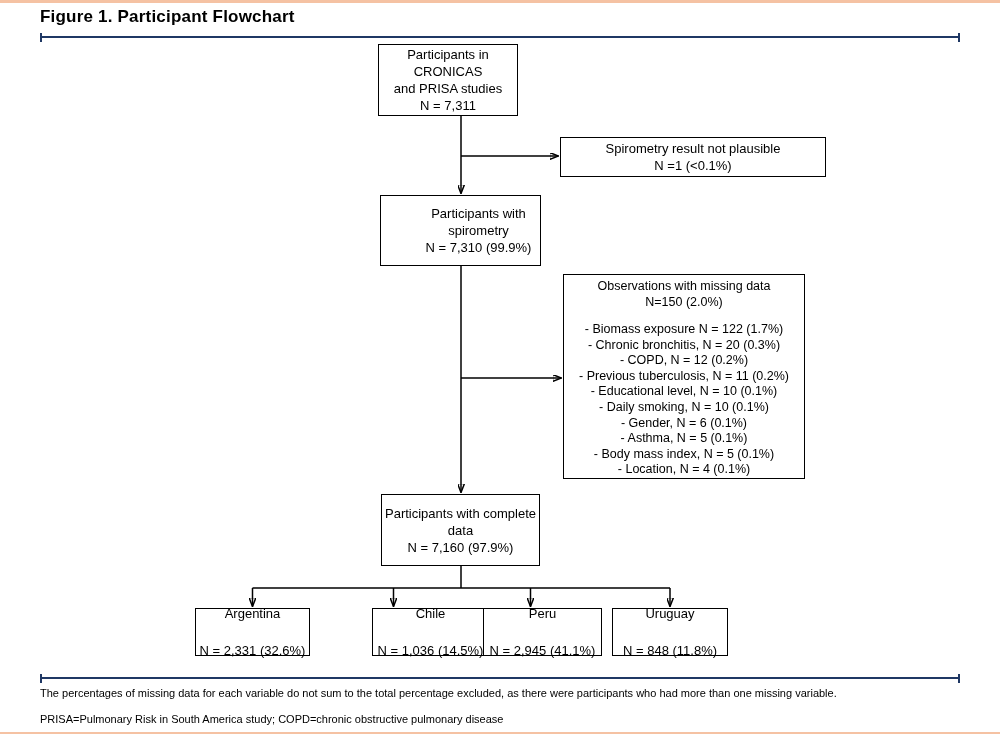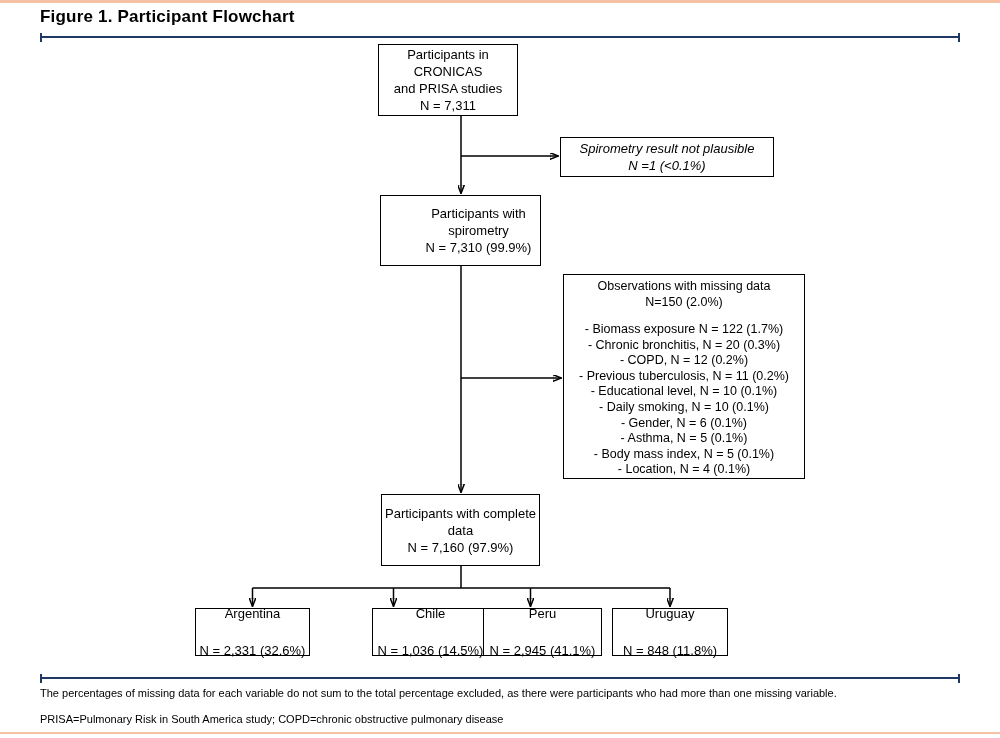--- a/index.html
+++ b/index.html
@@ -48,21 +48,21 @@
   .fbox {
     position: absolute;
     border: 1.5px solid #000;
     background: #ffffff;
     display: flex; flex-direction: column;
     align-items: center; justify-content: center;
     text-align: center;
     font-size: 13px; line-height: 17px;
   }
   .box-top        { left: 378px; top: 44px;  width: 140px; height: 72px; }
-  .box-excluded   { left: 560px; top: 137px; width: 214px; height: 40px; font-style: italic; }
+  .box-excluded   { left: 560px; top: 137px; width: 266px; height: 40px; }
   .box-spiro      { left: 380px; top: 195px; width: 161px; height: 71px; padding-left: 36px; }
   .box-complete   { left: 381px; top: 494px; width: 159px; height: 72px; }
   .box-missing    {
     left: 563px; top: 274px; width: 242px; height: 205px;
     justify-content: space-between; padding-top: 4px;
     font-size: 12.5px; line-height: 15.6px;
   }
   .missing-gap { height: 15px; }
   .box-country { top: 608px; height: 48px; gap: 20px; }
   .box-argentina { left: 195px; width: 115px; }

